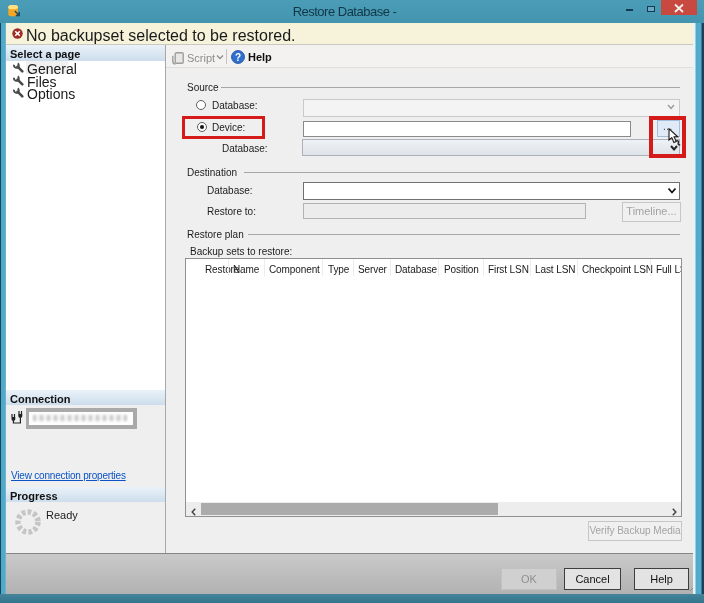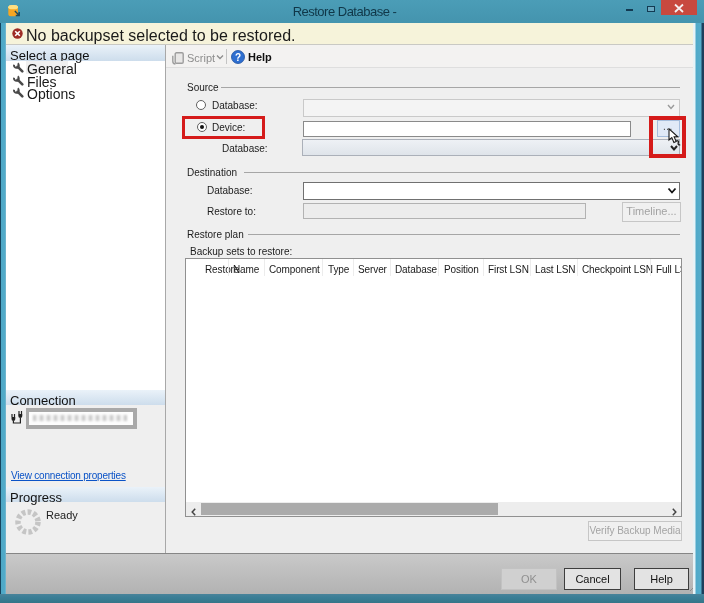--- a/index.html
+++ b/index.html
@@ -17,21 +17,21 @@
   .b-left{left:0;top:23px;width:6px;height:580px;background:linear-gradient(90deg,#16455e 0,#16455e 1px,#4da7c6 1px,#52abc9 5px,#86bed2 6px);}
   .b-right{left:693px;top:23px;width:11px;height:571px;background:linear-gradient(90deg,#e7f3f7 0,#e7f3f7 2px,#4fa9c9 3px,#55adcb 8px,#1d3f5c 9px,#1d3f5c 11px);}
   .b-bottom{left:0;top:594px;width:704px;height:9px;background:linear-gradient(#49839a,#3a7e96 40%,#357588);}
   
   .notif{left:6px;top:23px;width:689px;height:21px;background:#f6f3da;border-bottom:1px solid #c9c9c4;}
   .notif-ico{position:absolute;left:6px;top:5px;}
   .notif-text{position:absolute;left:20px;top:4px;font-size:16px;color:#1a1a1a;}
   
   .side-white{left:6px;top:45px;width:159px;height:345px;background:#fff;}
   .side-line{left:165px;top:45px;width:1px;height:508px;background:#a8a8a8;}
-  .hdr{background:linear-gradient(#eaf2f9,#cdddec);font-size:13px;font-weight:normal;color:#111;}
+  .hdr{background:linear-gradient(#eaf2f9,#cdddec);font-size:11px;font-weight:bold;color:#111;}
   .hdr span{position:absolute;left:4px;top:3px;}
   .selpage{left:6px;top:45px;width:159px;height:16px;}
   .item{position:absolute;left:27px;font-size:14px;color:#1a1a1a;}
   .connhdr{left:6px;top:390px;width:159px;height:15px;}
   .side-gray{left:6px;top:405px;width:159px;height:148px;background:#efefef;}
   .proghdr{left:6px;top:487px;width:159px;height:15px;}
   .link{left:11px;top:470px;font-size:10px;letter-spacing:-0.2px;color:#0b53c7;text-decoration:underline;}
   .ready{left:46px;top:509px;font-size:11px;color:#222;}
   
   .content{left:166px;top:45px;width:527px;height:508px;background:#efefef;}

